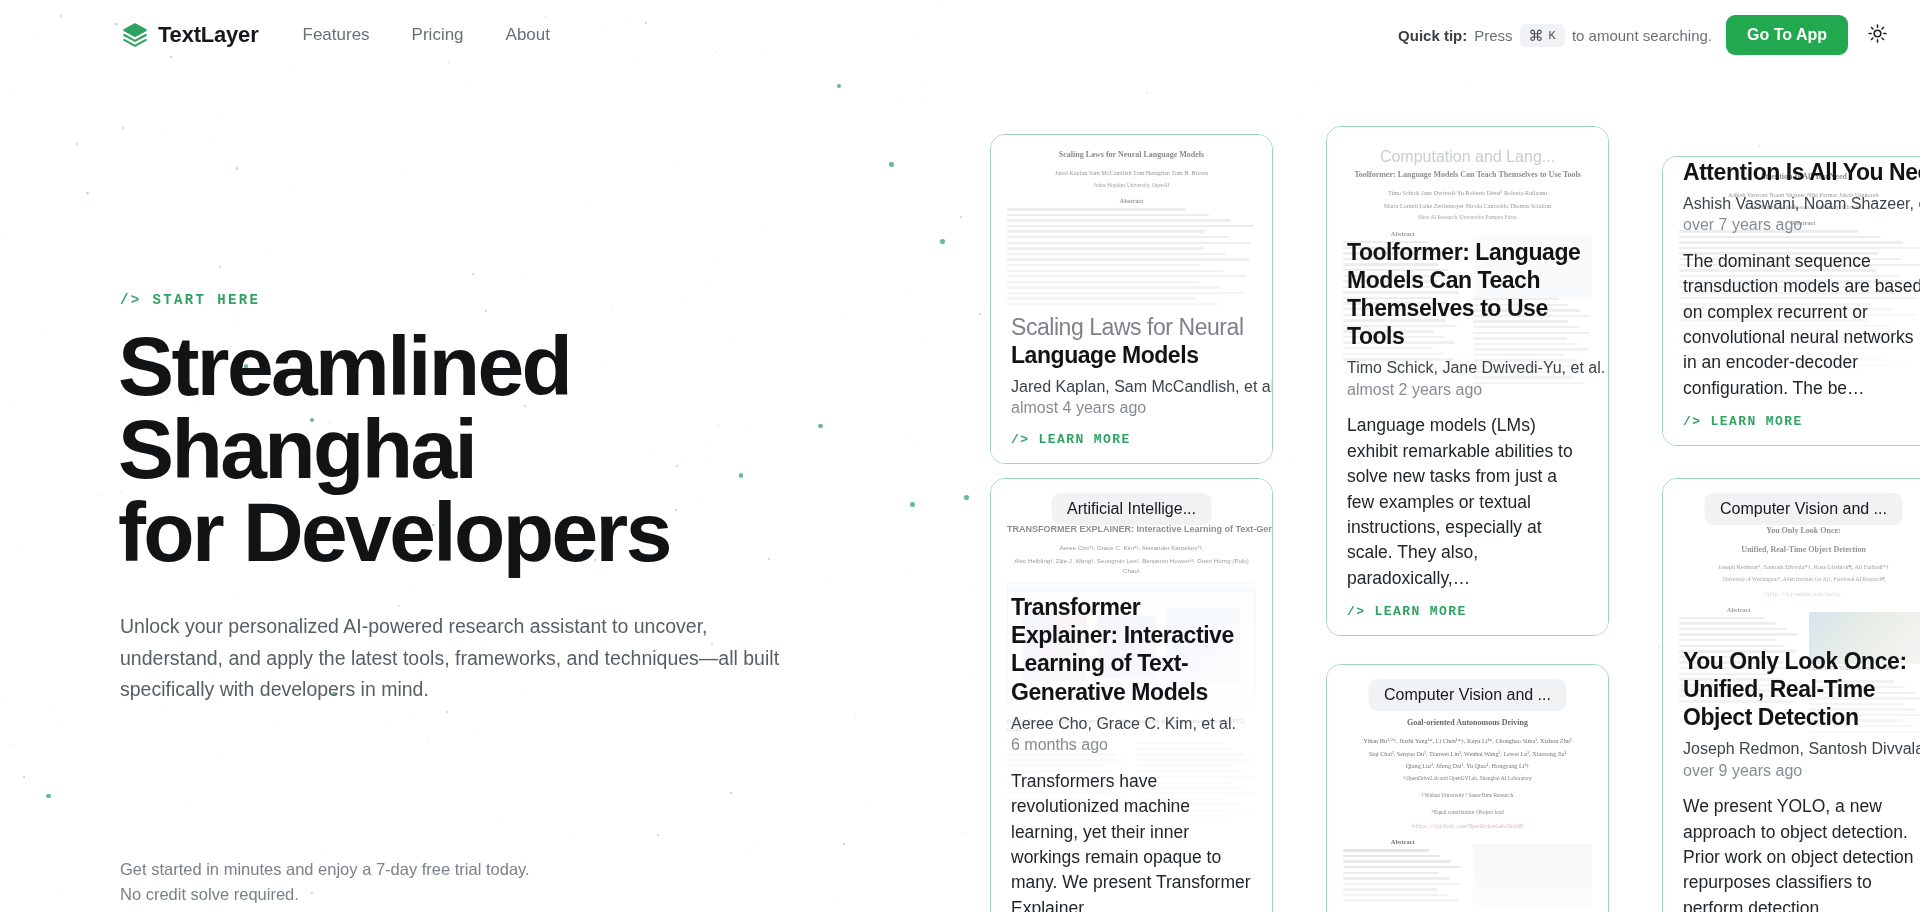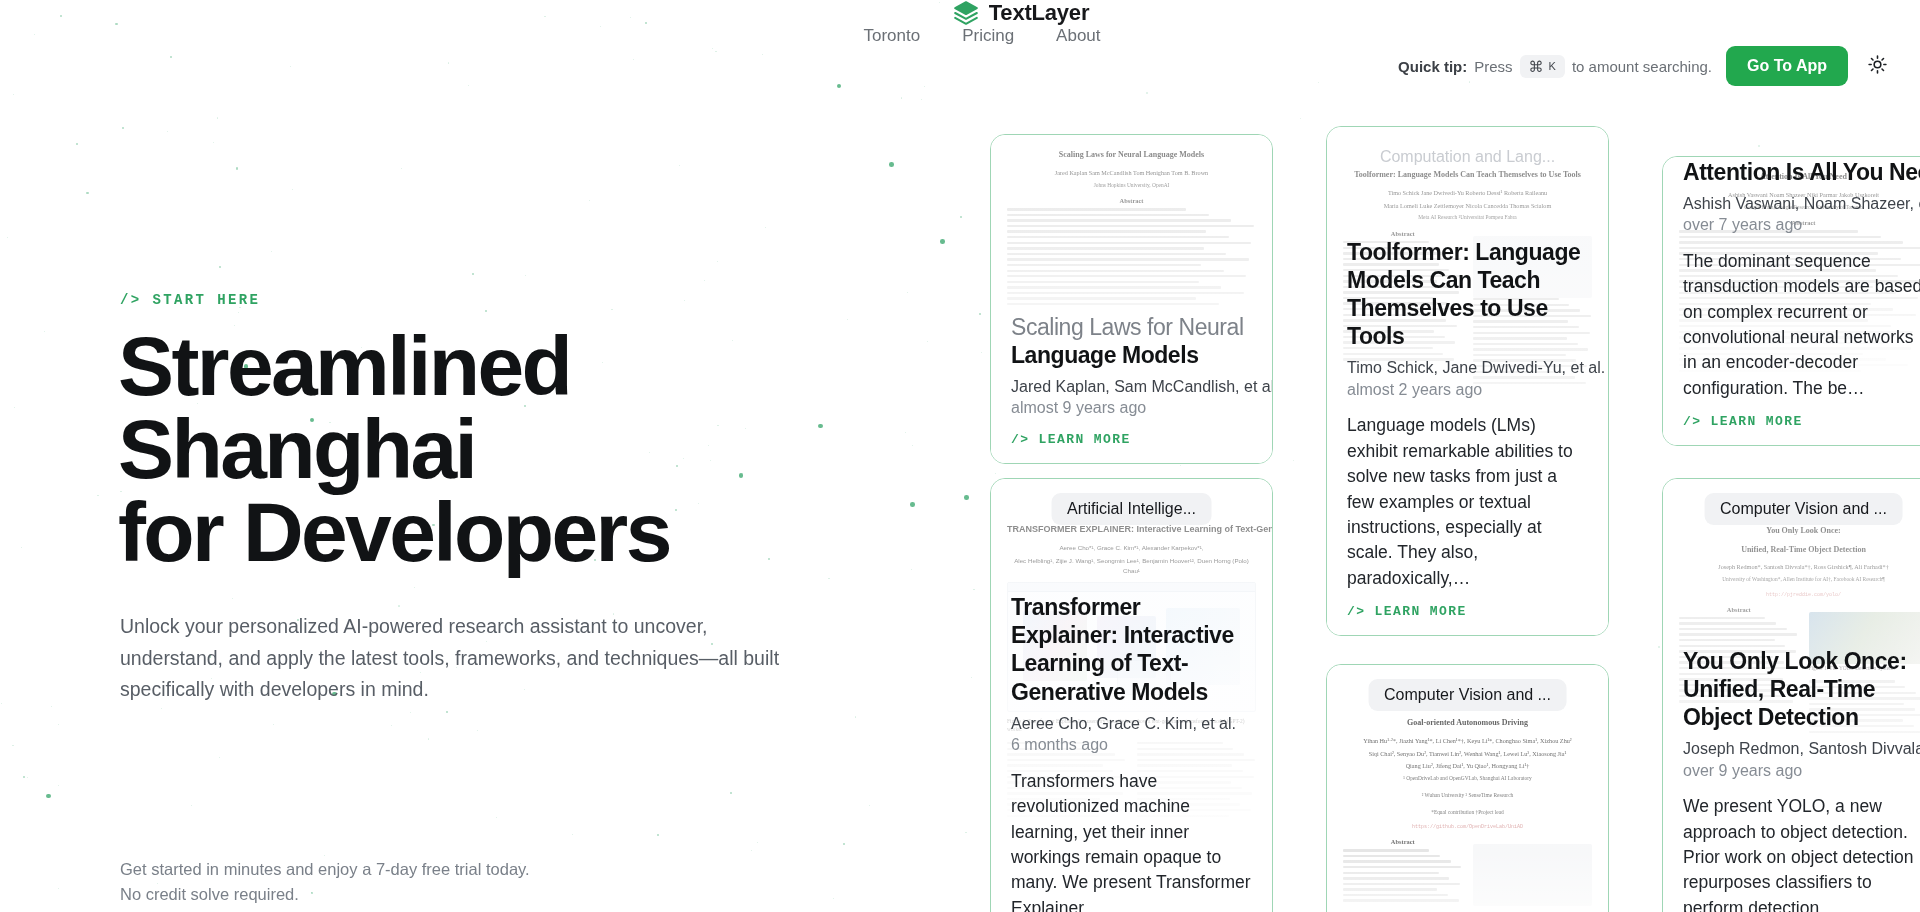--- a/index.html
+++ b/index.html
@@ -12,21 +12,21 @@
   }
   #root { position: relative; width: 1920px; height: 912px; overflow: hidden; background:#fff; }
 
   
   #particles { position:absolute; inset:0; pointer-events:none; z-index:0; }
   .pt { position:absolute; border-radius:50%; background:#34a46a; }
 
   
   #header {
     position:absolute; top:0; left:0; width:1920px; height:70px;
-    display:flex; align-items:center; z-index:40; background:transparent;flex-direction:column;
+    display:flex; align-items:center; z-index:40; background:transparent;
   }
   .brand { display:flex; align-items:center; gap:10px; margin-left:122px; }
   .brand-logo { width:26px; height:26px; display:block; }
   .brand-name { font-size:22px; font-weight:bold; color:#17181b; letter-spacing:-0.2px; }
   .nav { display:flex; align-items:center; gap:42px; margin-left:44px; }
   .nav a { font-size:17px; color:#6b7076; text-decoration:none; }
   .header-right { margin-left:auto; display:flex; align-items:center; gap:14px; margin-right:28px; }
   .tip { font-size:15px; color:#6b7076; display:flex; align-items:center; gap:7px; white-space:nowrap;}
   .tip b { color:#3c4046; font-weight:bold; }
   .kbd {
@@ -338,21 +338,21 @@
         <svg class="brand-logo" viewBox="0 0 24 24" fill="none" stroke="#2fa362" stroke-width="1.9" stroke-linecap="round" stroke-linejoin="round">
           <polygon points="12 2 22 7.5 12 13 2 7.5 12 2" fill="#2fa362" stroke="#2fa362"></polygon>
           <polyline points="2 12 12 17.5 22 12"></polyline>
           <polyline points="2 16.5 12 22 22 16.5"></polyline>
         </svg>
       </span>
       <span class="brand-name">TextLayer</span>
     </div>
 
     <nav class="nav">
-      <a href="#">Toronto</a>
+      <a href="#">Features</a>
       <a href="#">Pricing</a>
       <a href="#">About</a>
     </nav>
 
     <div class="header-right">
       <div class="tip">
         <b>Quick tip:</b>
         <span>Press</span>
         <span class="kbd">
           <span class="cmd">⌘</span>
@@ -426,21 +426,21 @@
             </div>
         </div>
       </div>
       <div class="card-scrim"></div>
       <div class="card-body">
         <div class="card-title">
           <span class="dim">Scaling Laws for Neural</span><br>
           <span>Language Models</span>
         </div>
         <div class="card-authors">Jared Kaplan, Sam McCandlish, et al.</div>
-        <div class="card-date">almost 9 years ago</div>
+        <div class="card-date">almost 4 years ago</div>
         <div class="learn">/&gt; LEARN MORE</div>
       </div>
     </div>
 
     <div class="card" style="left:1326px; top:110px; height:510px;">
       <div class="card-paper">
         <div class="paper-inner" style="padding-top:42px;">
           <div class="paper-title">Toolformer: Language Models Can Teach Themselves to Use Tools</div>
           <div class="paper-authors">Timo Schick    Jane Dwivedi-Yu    Roberto Dessì¹    Roberta Raileanu</div>
           <div class="paper-authors">Maria Lomeli    Luke Zettlemoyer    Nicola Cancedda    Thomas Scialom</div>

